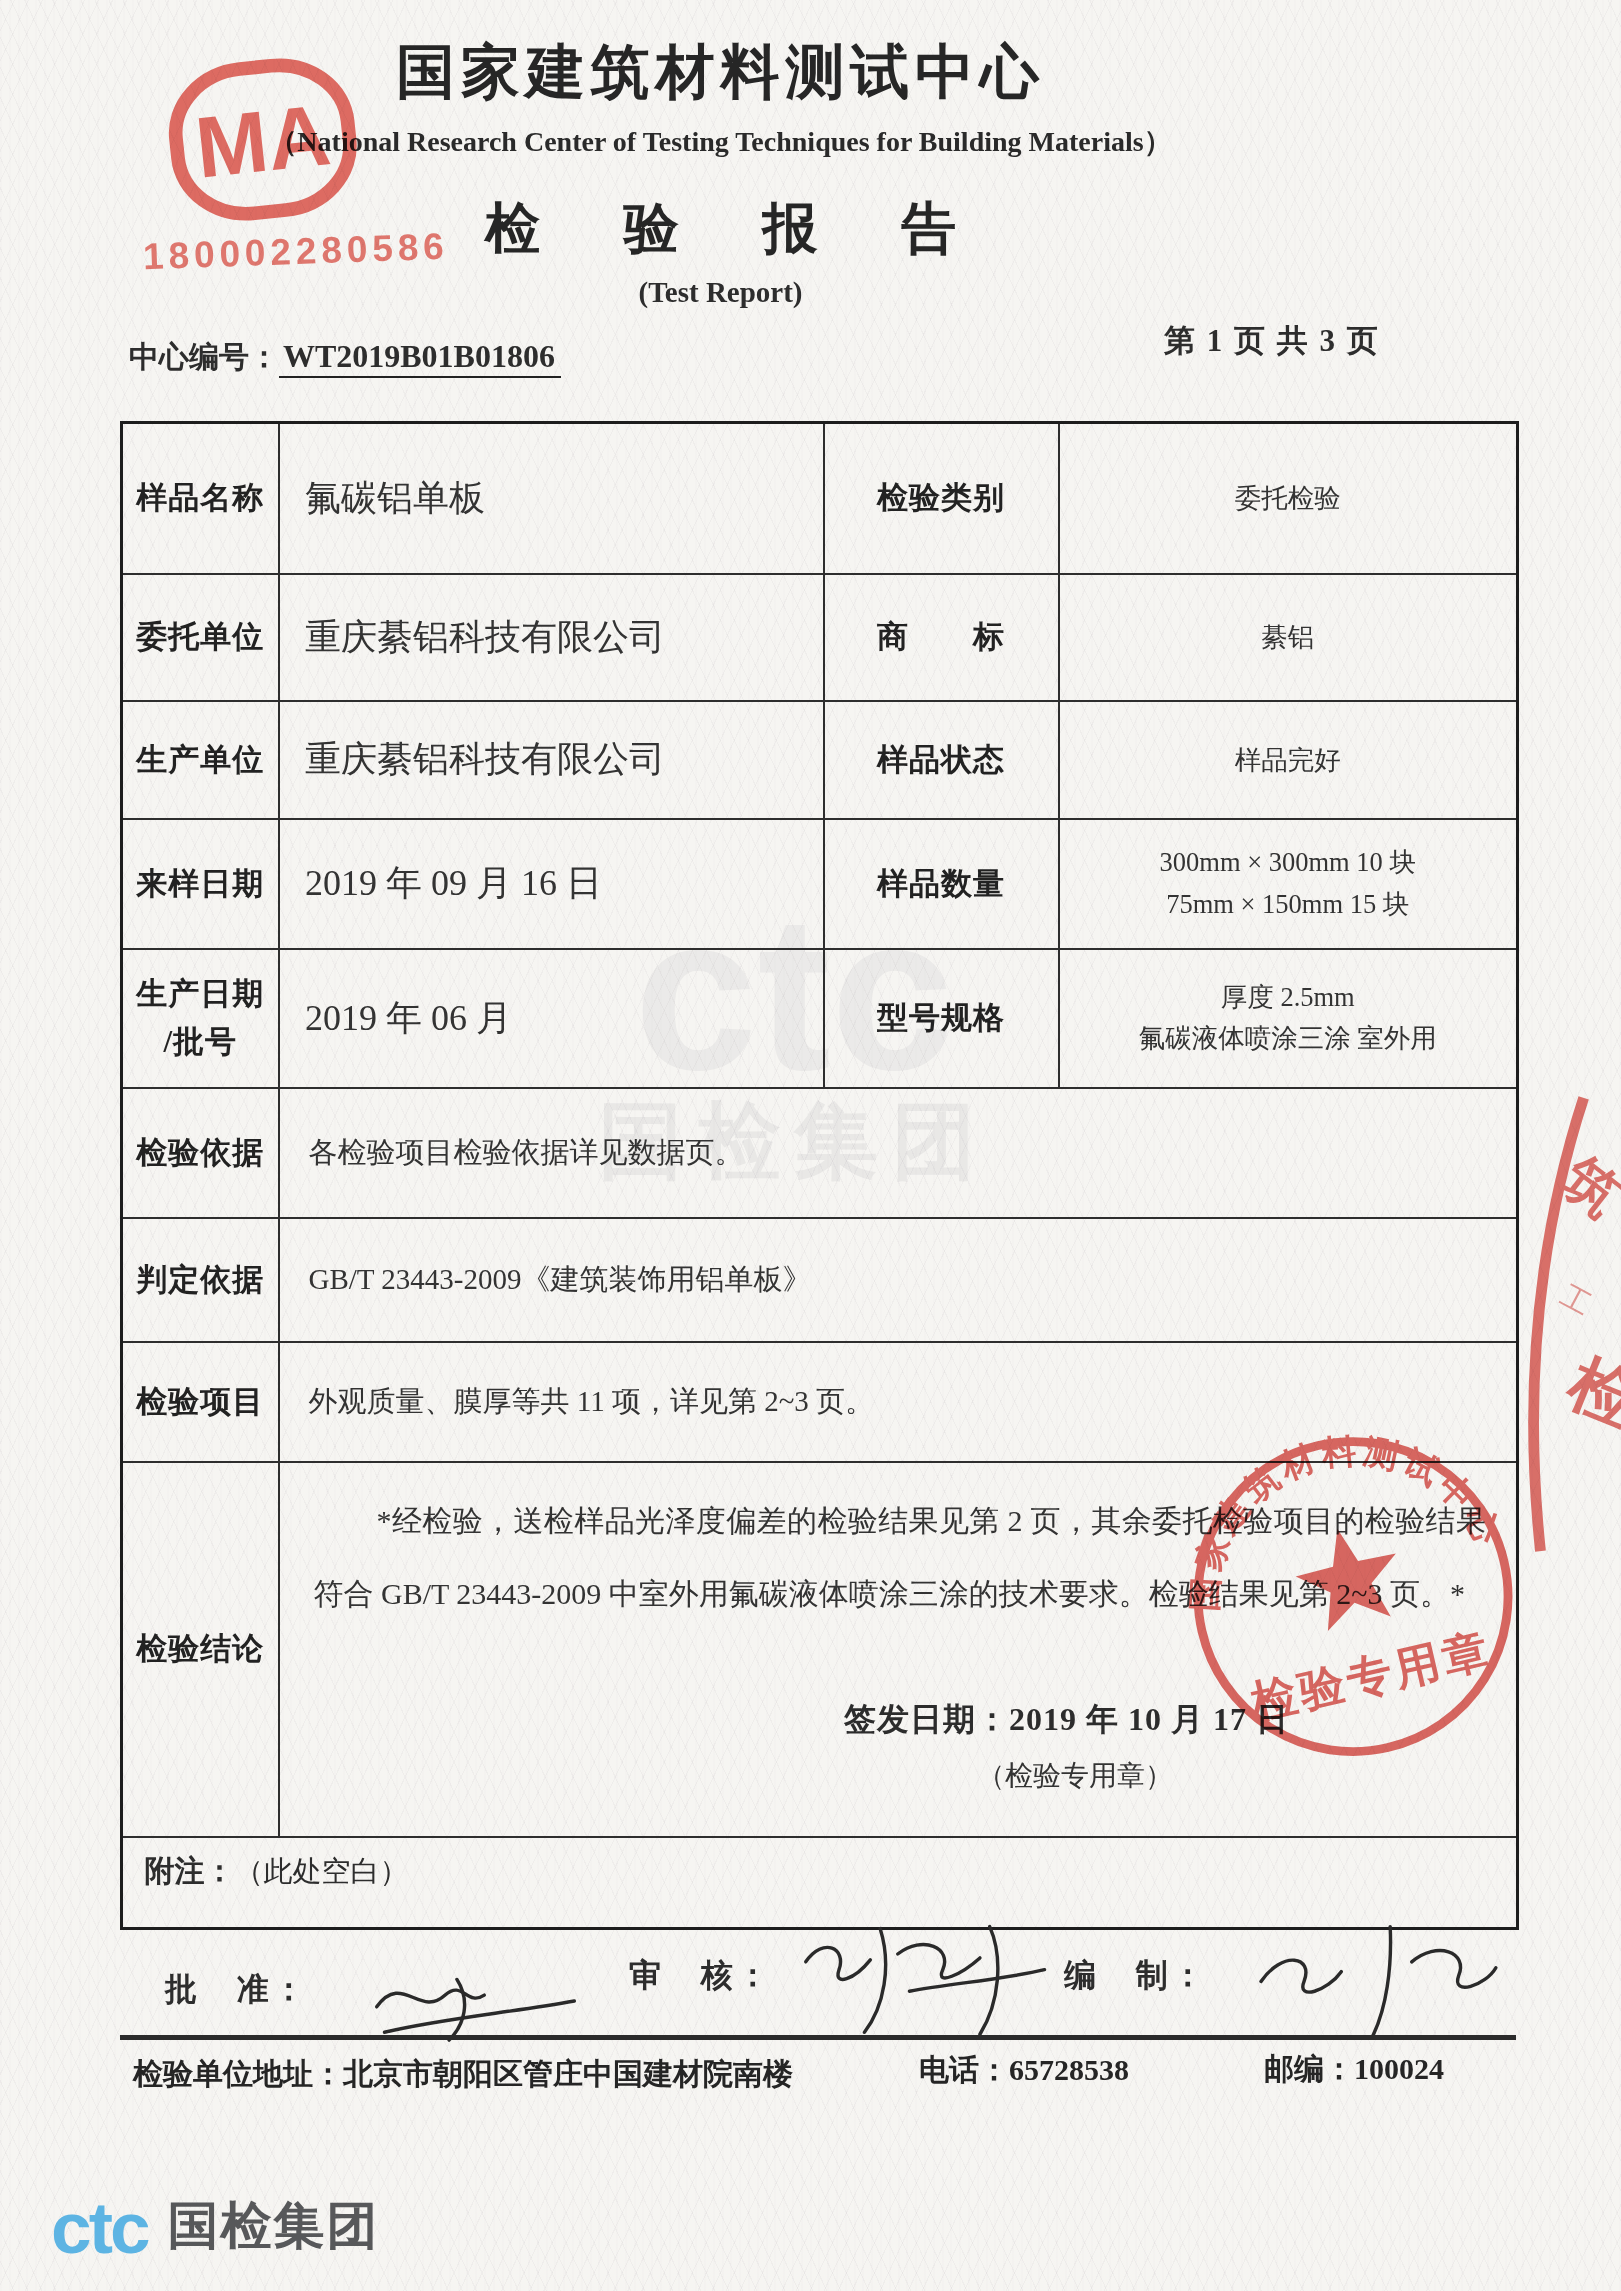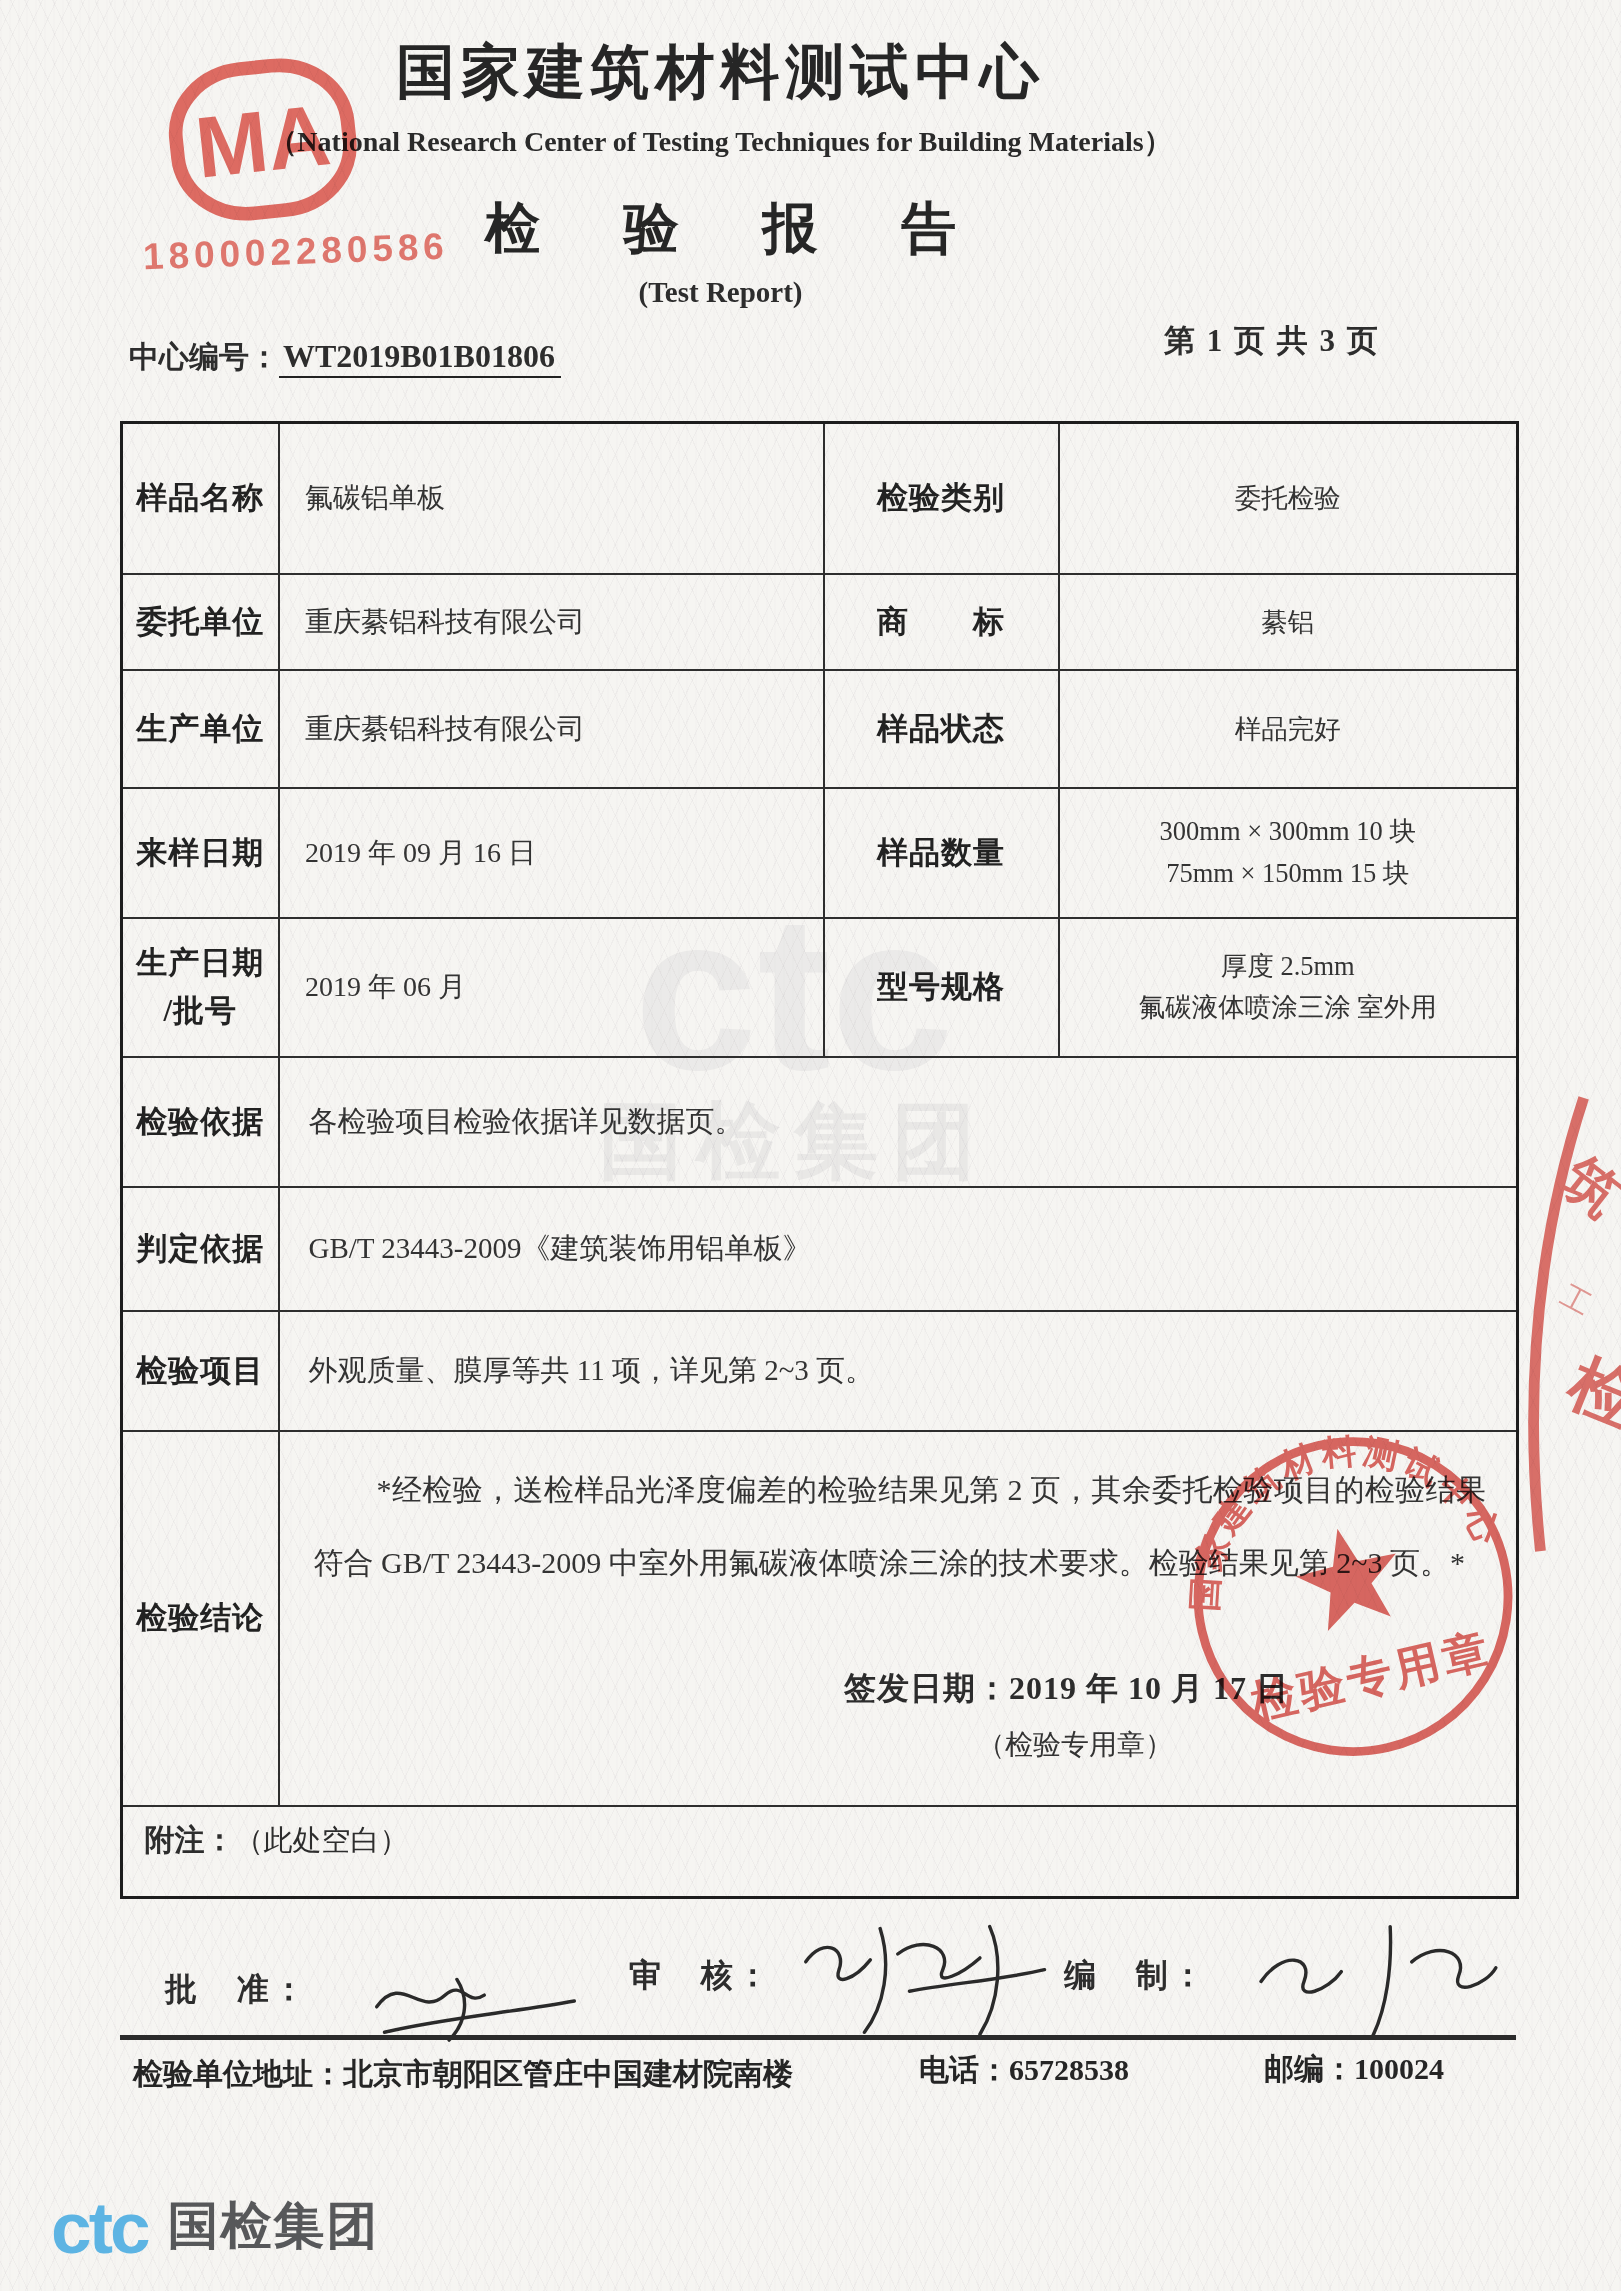--- a/index.html
+++ b/index.html
@@ -34,24 +34,24 @@
   .report-no .no-val{font-size:32px;border-bottom:2.9px solid #222;padding:0 5.9px 2px 3.9px;}
   .page-info{position:absolute;left:1164px;top:320px;z-index:1;font-size:31px;font-weight:bold;letter-spacing:2px;}
   
   .watermark{position:absolute;left:588px;top:882px;width:412px;text-align:center;z-index:0;user-select:none;}
   .wm-ctc{font-family:"Liberation Sans","DejaVu Sans",sans-serif;font-size:221px;font-weight:bold;color:rgba(120,120,128,0.08);line-height:1;}
   .wm-name{font-size:84px;font-weight:bold;letter-spacing:13.7px;color:rgba(120,120,128,0.10);margin-top:-17.6px;}
   
   table.main{position:absolute;left:120px;top:421px;width:1396px;z-index:1;border-collapse:collapse;table-layout:fixed;border:3.9px solid #1d1d1d;}
   table.main td{border:2px solid #2e2e2e;vertical-align:middle;overflow:hidden;}
   .t-lbl{font-size:31px;font-weight:bold;text-align:center;letter-spacing:1px;color:#222;}
-  .t-val{font-size:28px;text-align:left;padding-left:25.5px;color:#333;}
+  .t-val{font-size:36px;text-align:left;padding-left:25.5px;color:#333;}
   .t-val2{font-size:26.5px;text-align:center;color:#333;}
   .two-line span{display:block;line-height:1.55;}
-  .r1{height:151px;} .r2{height:96px;} .r3{height:118px;} .r4{height:130px;} .r5{height:139px;}
+  .r1{height:151px;} .r2{height:127px;} .r3{height:118px;} .r4{height:130px;} .r5{height:139px;}
   .r6{height:130px;} .r7{height:124px;} .r8{height:120px;} .r9{height:375px;} .r10{height:92px;}
   .wide-val{font-size:29px;padding-left:29px;color:#333;}
   .concl-cell{position:relative;vertical-align:top !important;}
   .concl-text{margin:21.6px 29px 0 33px;font-size:30px;line-height:2.42;text-align:justify;text-indent:2.1em;color:#333;}
   .issue-date{position:absolute;right:227px;bottom:94px;font-size:32px;font-weight:bold;letter-spacing:1px;color:#2c2c2c;margin-left:28px;}
   .seal-note{position:absolute;right:343px;bottom:41px;font-size:28px;color:#333;}
   .note-cell{vertical-align:top !important;padding:13.7px 0 0 21.6px;}
   .note-lbl{font-size:30px;font-weight:bold;}
   .note-val{font-size:29px;}
   

